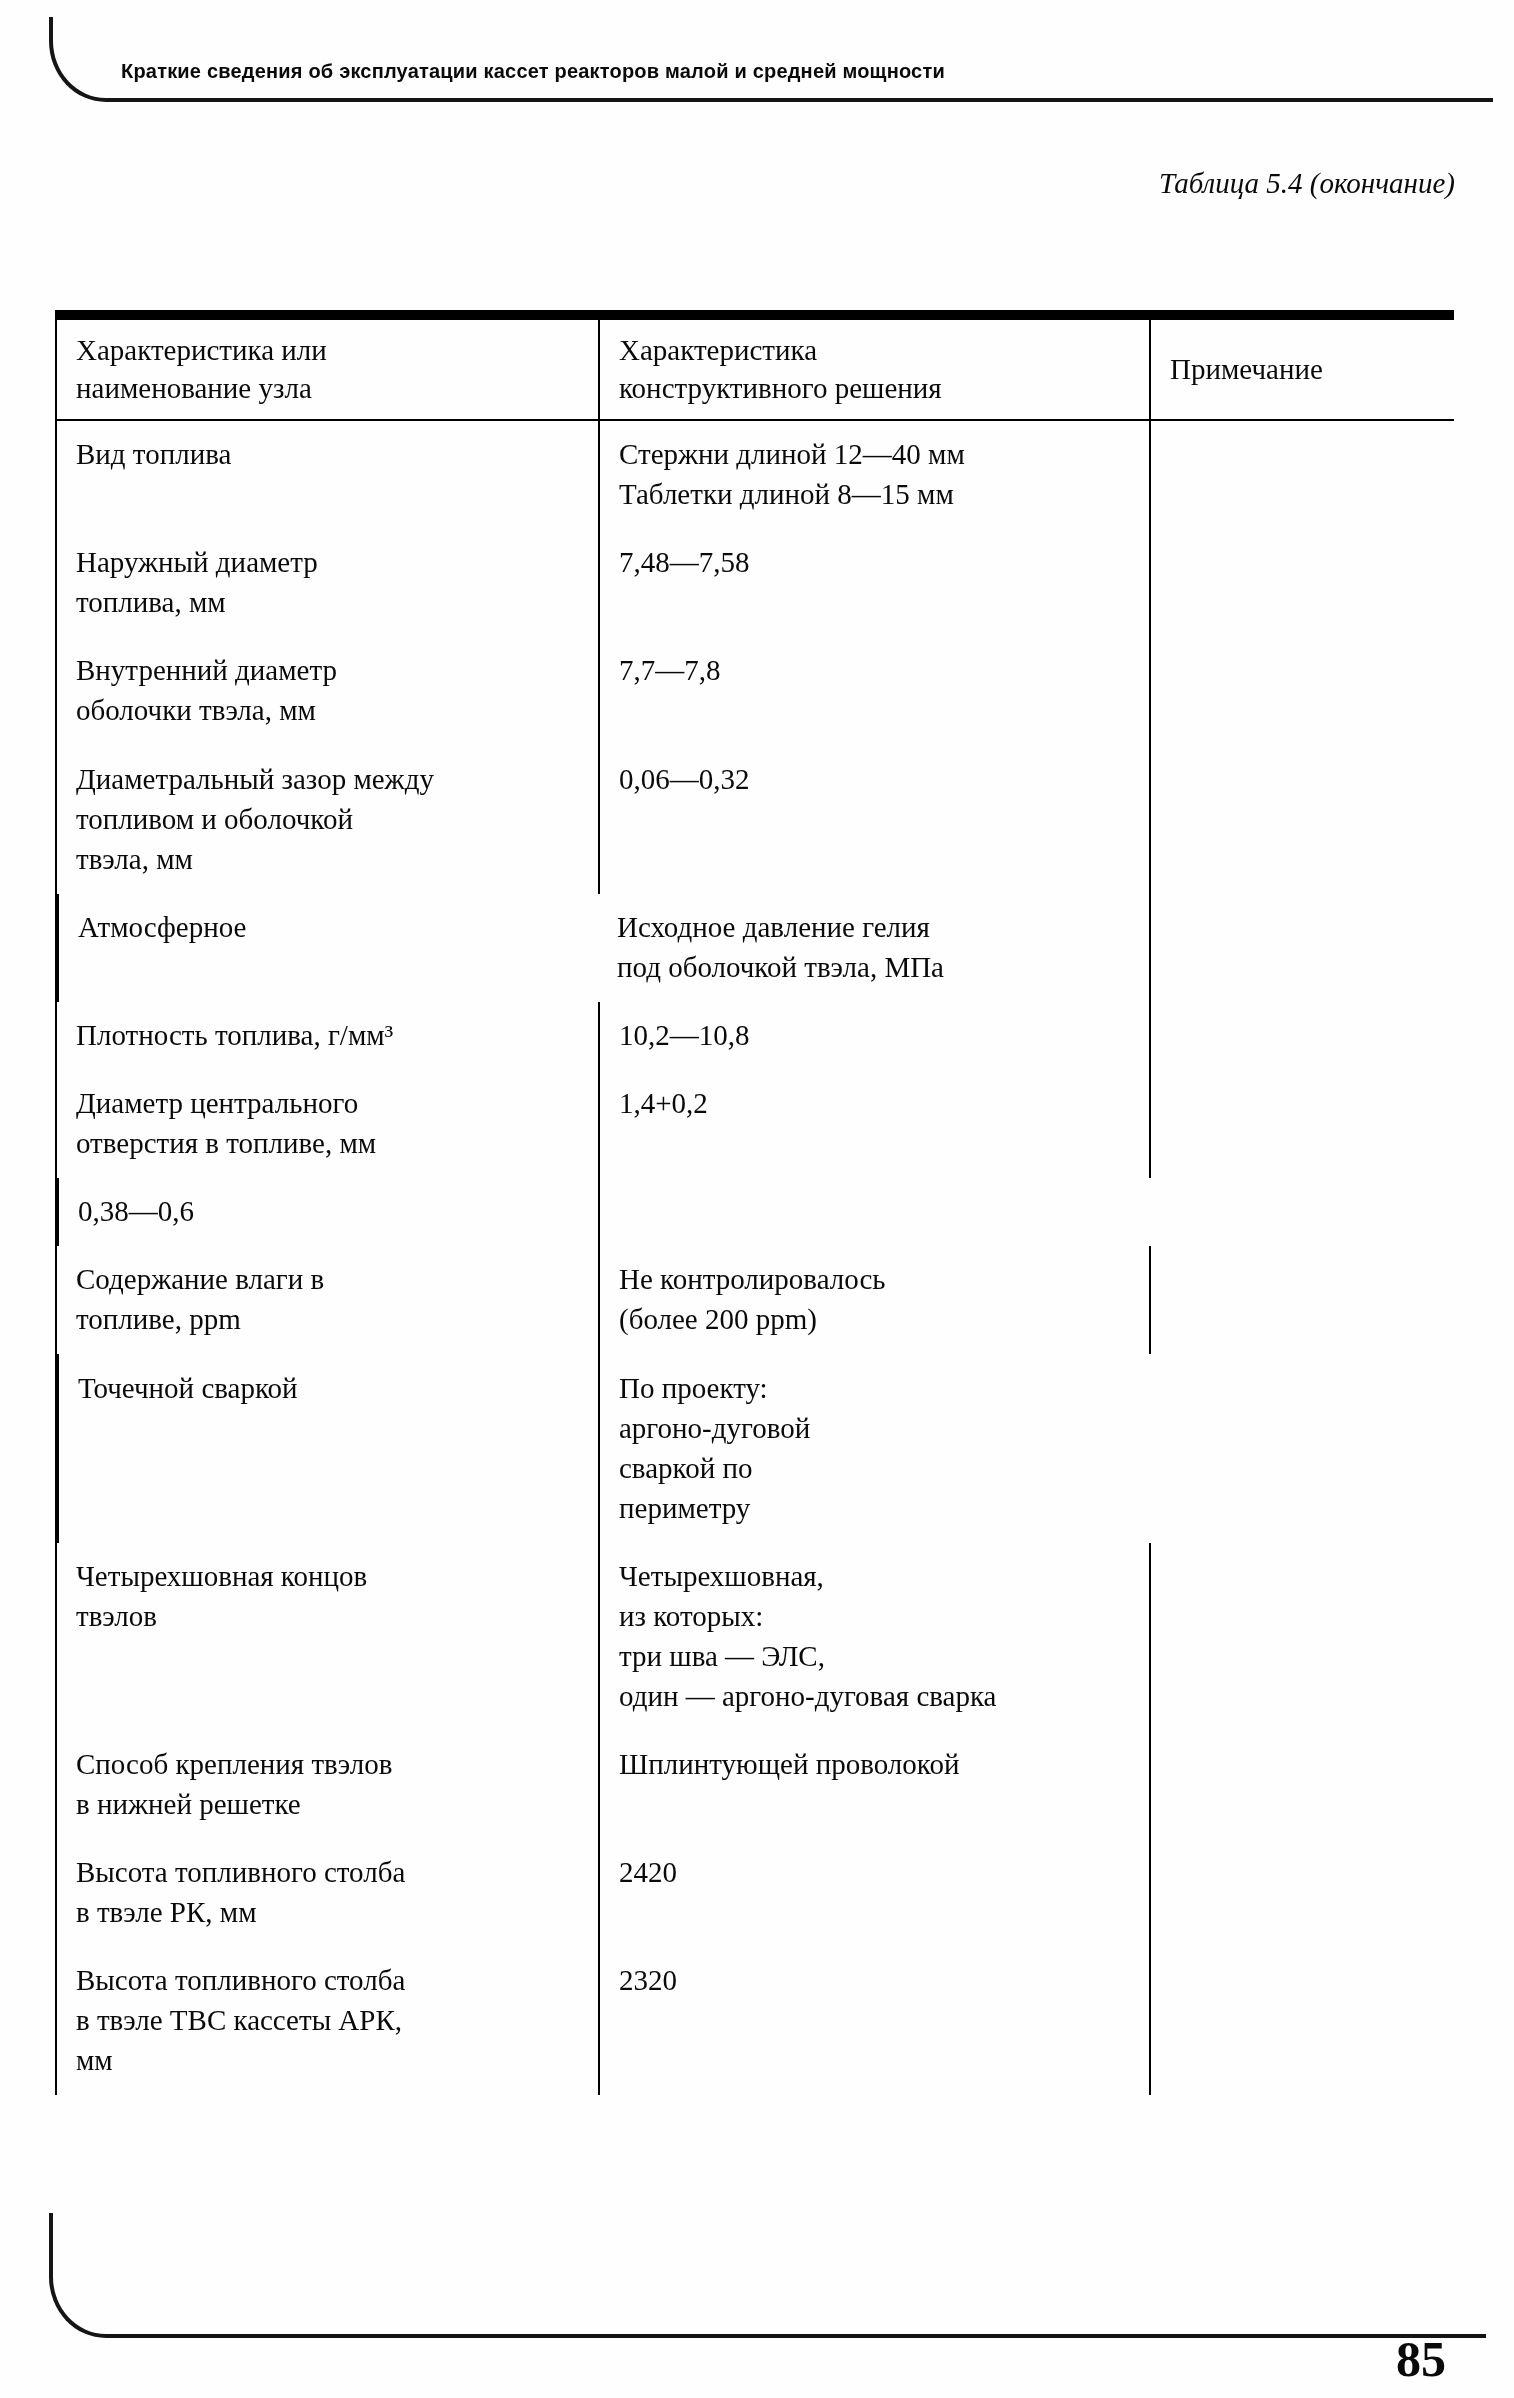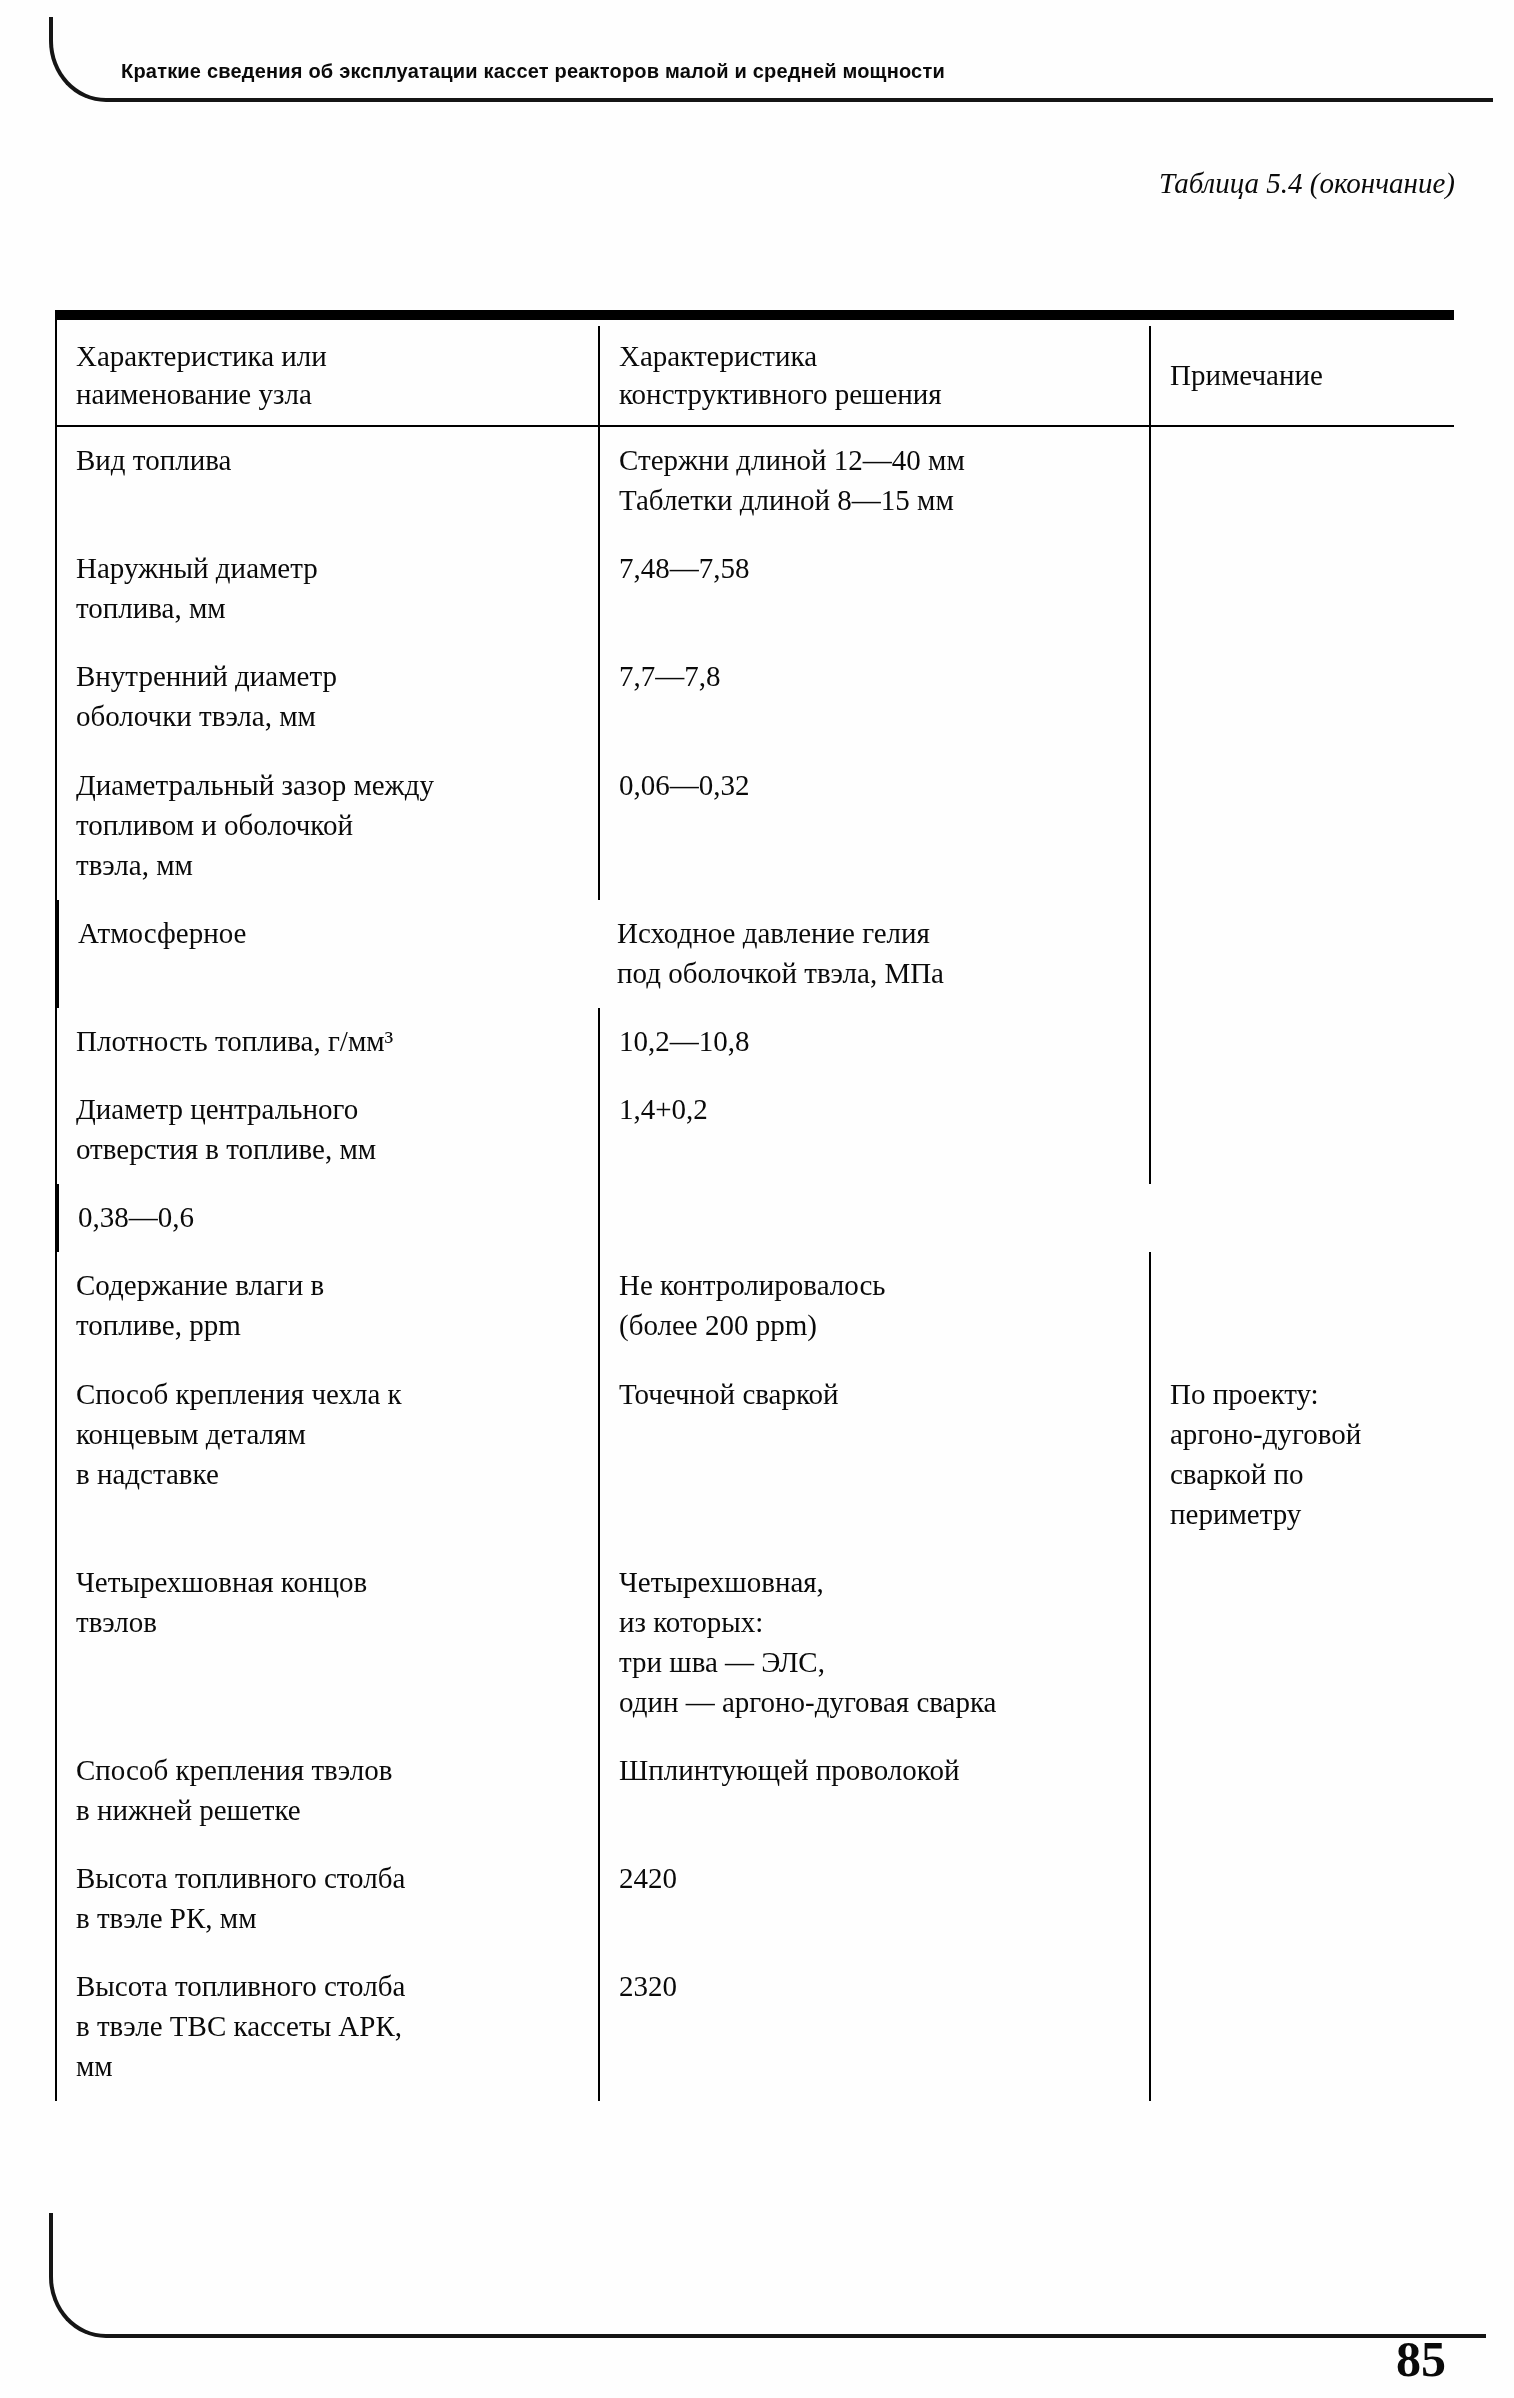--- a/index.html
+++ b/index.html
@@ -40,21 +40,21 @@
   .tbl {
     position:absolute; top:310px; left:55px; width:1397px;
     border-top:10.4px solid #000; border-left:2.8px solid #000;
   }
   .row { display:grid; grid-template-columns:541px 551px 1fr; }
   .c {
     font-size:29px; line-height:40px; white-space:pre-line;
     padding:13.2px 13.2px 15px 19px;
   }
   .c2, .c3 { border-left:2.8px solid #000; }
-  .thead { border-bottom:2.8px solid #000;margin-top:6px; }
+  .thead { border-bottom:2.8px solid #000; }
   .thead .c { line-height:38px; padding-top:11.4px; padding-bottom:11.4px; }
   .thead .c3 { display:flex; align-items:center; }
 </style>
 </head>
 <body>
 
 <div class="page">
 
   <div class="top-frame">
     <div class="running-head">Краткие сведения об эксплуатации кассет реакторов малой и средней мощности</div>
@@ -127,23 +127,20 @@
 
   <div class="row">
     <div class="c c1">Содержание влаги в
 топливе, ppm</div>
     <div class="c c2">Не контролировалось
 (более 200 ppm)</div>
     <div class="c c3"></div>
   </div>
 
   <div class="row">
-    <div class="c c1">Способ крепления чехла к
-концевым деталям
-в надставке</div>
     <div class="c c2">Точечной сваркой</div>
     <div class="c c3">По проекту:
 аргоно-дуговой
 сваркой по
 периметру</div>
   </div>
 
   <div class="row">
     <div class="c c1">Четырехшовная концов
 твэлов</div>

